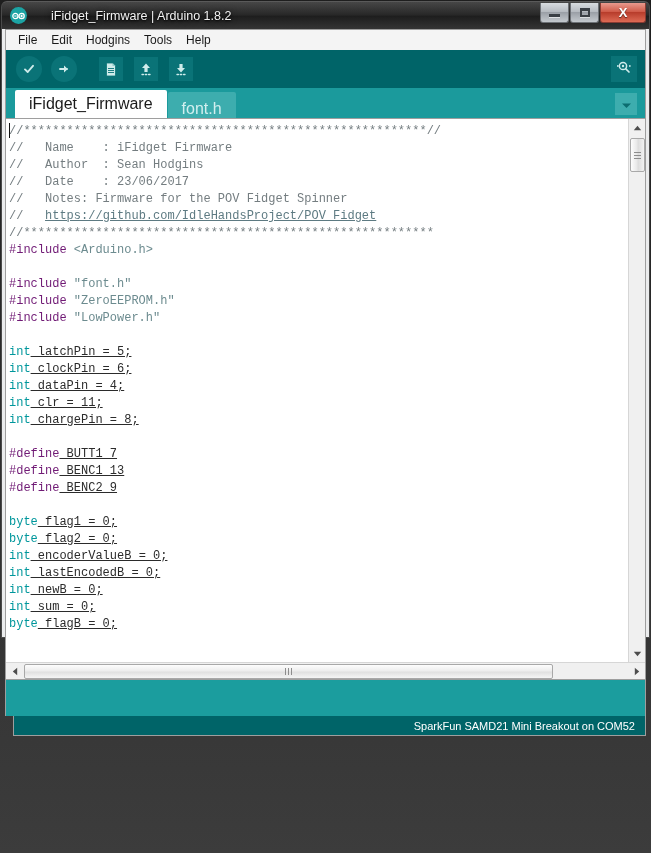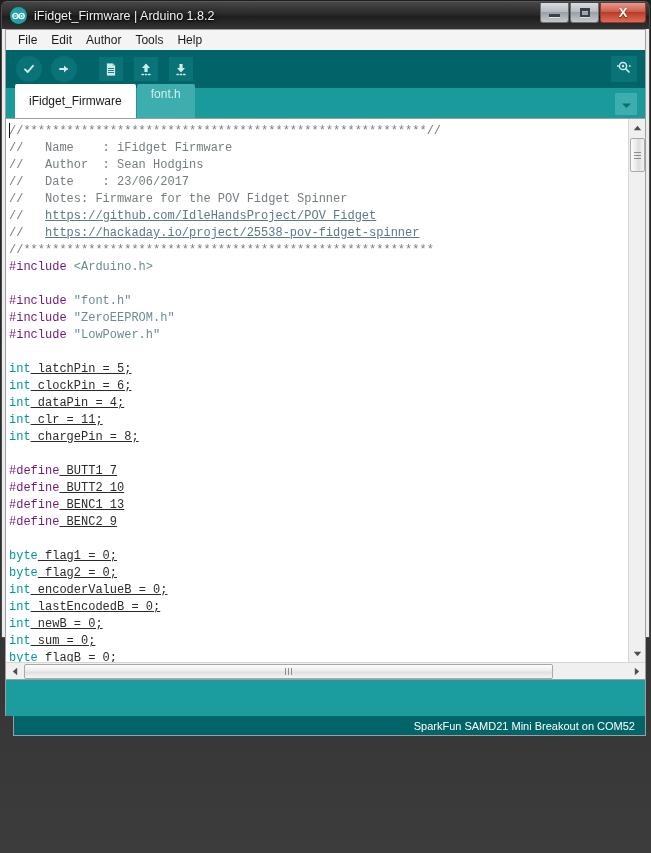--- a/index.html
+++ b/index.html
@@ -50,21 +50,21 @@
     flex: 0 0 auto;
     border-radius: 50%;
     background: #1ca3a3;
     display: flex; align-items: center; justify-content: center;
     position: relative;
     z-index: 2;
   }
   .app-logo svg { display: block; }
 
   .title-text {
-    margin-left: 7px;
+    margin-left: 24px;
     font-size: 12.5px;
     color: #f2f2f2;
     text-shadow: 0 1px 2px rgba(0,0,0,0.9), 0 0 6px rgba(0,0,0,0.7);
     white-space: nowrap;
     position: relative;
     z-index: 2;
   }
 
   .win-controls {
     position: absolute;
@@ -187,23 +187,23 @@
     background: #1b9a9c;
     border-left: 1px solid #9e9e9e;
     border-right: 1px solid #9e9e9e;
     display: flex;
     align-items: flex-end;
     position: relative;
     flex: 0 0 auto;
   }
   .tab {
     height: 26px;
-    padding: 17px 14px;
+    padding: 0 14px;
     display: flex; align-items: center;
-    font-size: 12px;
+    font-size: 16px;
     cursor: pointer;
     margin-left: 1px;
     white-space: nowrap;
   }
   .tab:first-child { margin-left: 9px; }
   .tab.active {
     background: #ffffff;
     color: #1a1a1a;
     height: 28px;
     border-radius: 2px 2px 0 0;
@@ -390,21 +390,21 @@
         <div class="glyph-close">X</div>
       </div>
     </div>
   </div>
 
   <div id="client">
 
     <div id="menubar">
       <div class="menu-item">File</div>
       <div class="menu-item">Edit</div>
-      <div class="menu-item">Author</div>
+      <div class="menu-item">Hodgins</div>
       <div class="menu-item">Tools</div>
       <div class="menu-item">Help</div>
     </div>
 
     <div id="toolbar">
       <div class="tb-btn">
         <div class="tb-round">
           <svg width="14" height="14" viewBox="0 0 14 14">
             <path d="M3 7.4 L5.7 10 L11 3.8" fill="none" stroke="#cfeceb" stroke-width="1.9" stroke-linecap="round" stroke-linejoin="round"></path>
           </svg>
@@ -491,36 +491,34 @@
     <div id="editor-wrap">
       <div id="editor-row">
         <div id="code">
           <div id="caret"></div>
         <div class="line"><span class="cm">//********************************************************//</span></div>
             <div class="line"><span class="cm">//   Name    : iFidget Firmware</span></div>
             <div class="line"><span class="cm">//   Author  : Sean Hodgins</span></div>
             <div class="line"><span class="cm">//   Date    : 23/06/2017</span></div>
             <div class="line"><span class="cm">//   Notes: Firmware for the POV Fidget Spinner</span></div>
             <div class="line"><span class="cm">//   </span><span class="lnk">https://github.com/IdleHandsProject/POV_Fidget</span></div>
-            <div class="line"><span class="cm">//   </span><span class="lnk">https://hackaday.io/project/25538-pov-fidget-spinner</span></div>
             <div class="line"><span class="cm">//*********************************************************</span></div>
             <div class="line"><span class="pp">#include</span><span class="str"> &lt;Arduino.h&gt;</span></div>
             <div class="line">&nbsp;</div>
             <div class="line"><span class="pp">#include</span><span class="str"> "font.h"</span></div>
             <div class="line"><span class="pp">#include</span><span class="str"> "ZeroEEPROM.h"</span></div>
             <div class="line"><span class="pp">#include</span><span class="str"> "LowPower.h"</span></div>
             <div class="line">&nbsp;</div>
             <div class="line"><span class="kw">int</span><span class="num"> latchPin = 5;</span></div>
             <div class="line"><span class="kw">int</span><span class="num"> clockPin = 6;</span></div>
             <div class="line"><span class="kw">int</span><span class="num"> dataPin = 4;</span></div>
             <div class="line"><span class="kw">int</span><span class="num"> clr = 11;</span></div>
             <div class="line"><span class="kw">int</span><span class="num"> chargePin = 8;</span></div>
             <div class="line">&nbsp;</div>
             <div class="line"><span class="pp">#define</span><span class="num"> BUTT1 7</span></div>
-            <div class="line"><span class="pp">#define</span><span class="num"> BUTT2 10</span></div>
             <div class="line"><span class="pp">#define</span><span class="num"> BENC1 13</span></div>
             <div class="line"><span class="pp">#define</span><span class="num"> BENC2 9</span></div>
             <div class="line">&nbsp;</div>
             <div class="line"><span class="kw">byte</span><span class="num"> flag1 = 0;</span></div>
             <div class="line"><span class="kw">byte</span><span class="num"> flag2 = 0;</span></div>
             <div class="line"><span class="kw">int</span><span class="num"> encoderValueB = 0;</span></div>
             <div class="line"><span class="kw">int</span><span class="num"> lastEncodedB = 0;</span></div>
             <div class="line"><span class="kw">int</span><span class="num"> newB = 0;</span></div>
             <div class="line"><span class="kw">int</span><span class="num"> sum = 0;</span></div>
             <div class="line"><span class="kw">byte</span><span class="num"> flagB = 0;</span></div>

